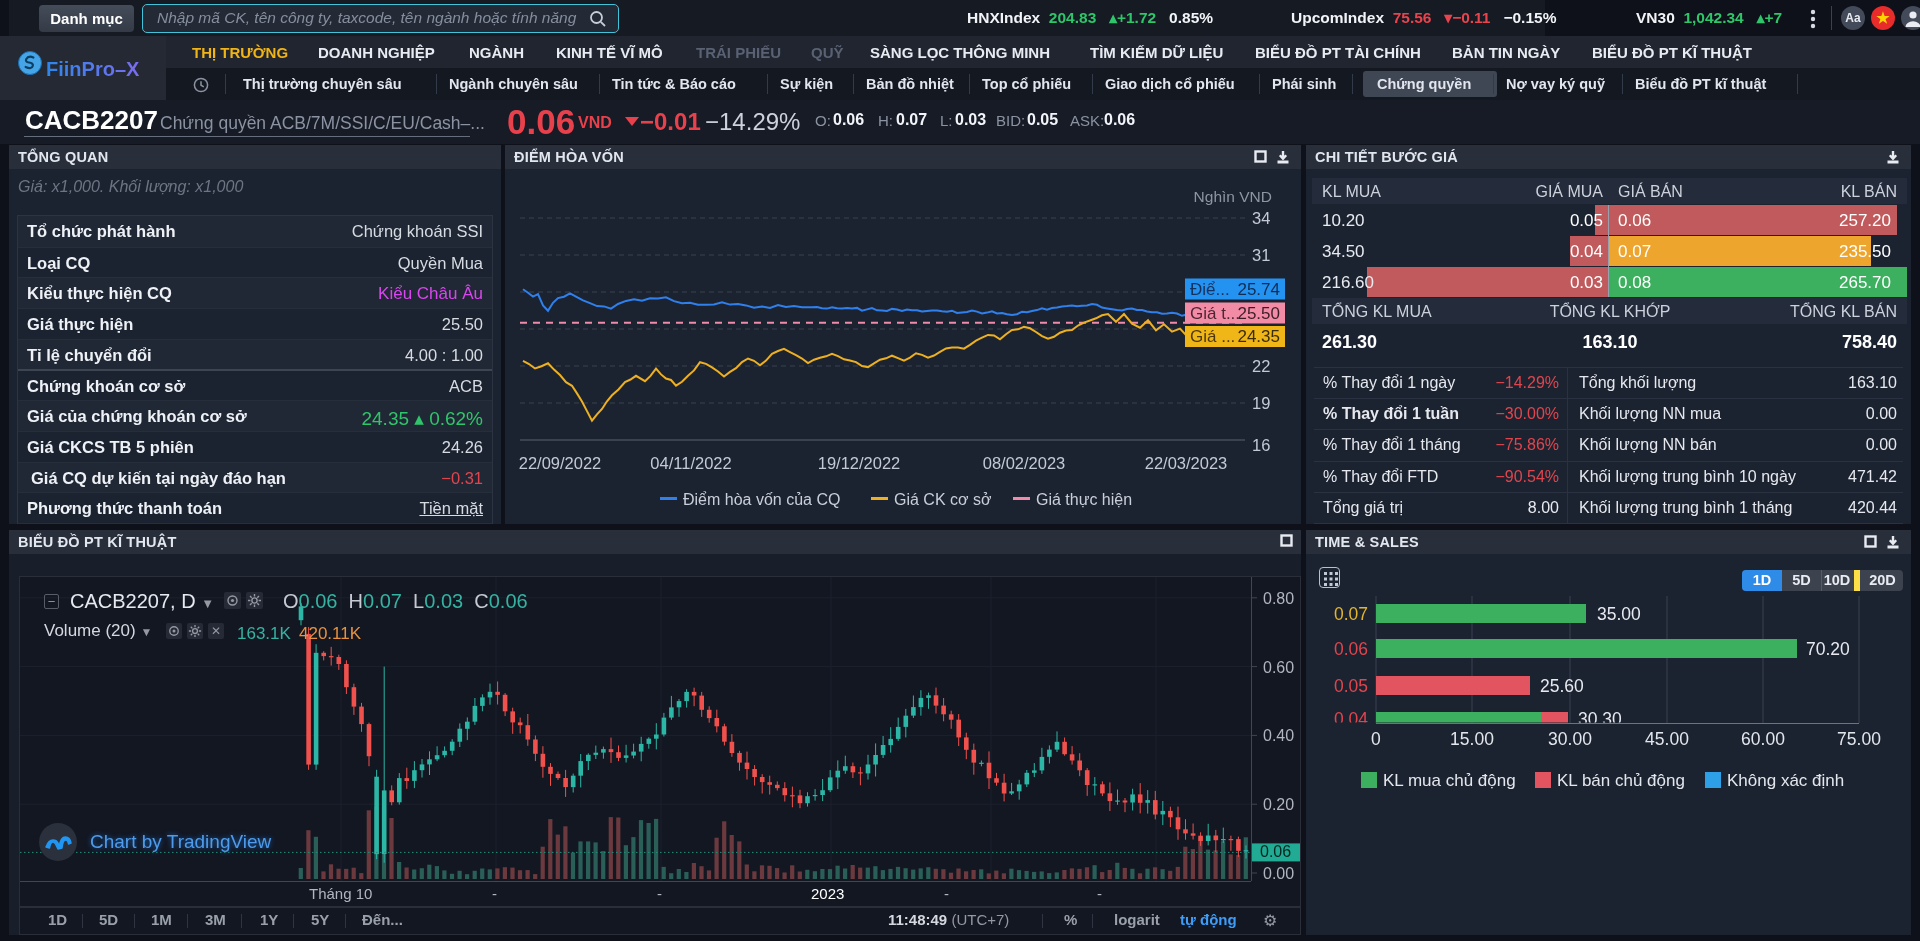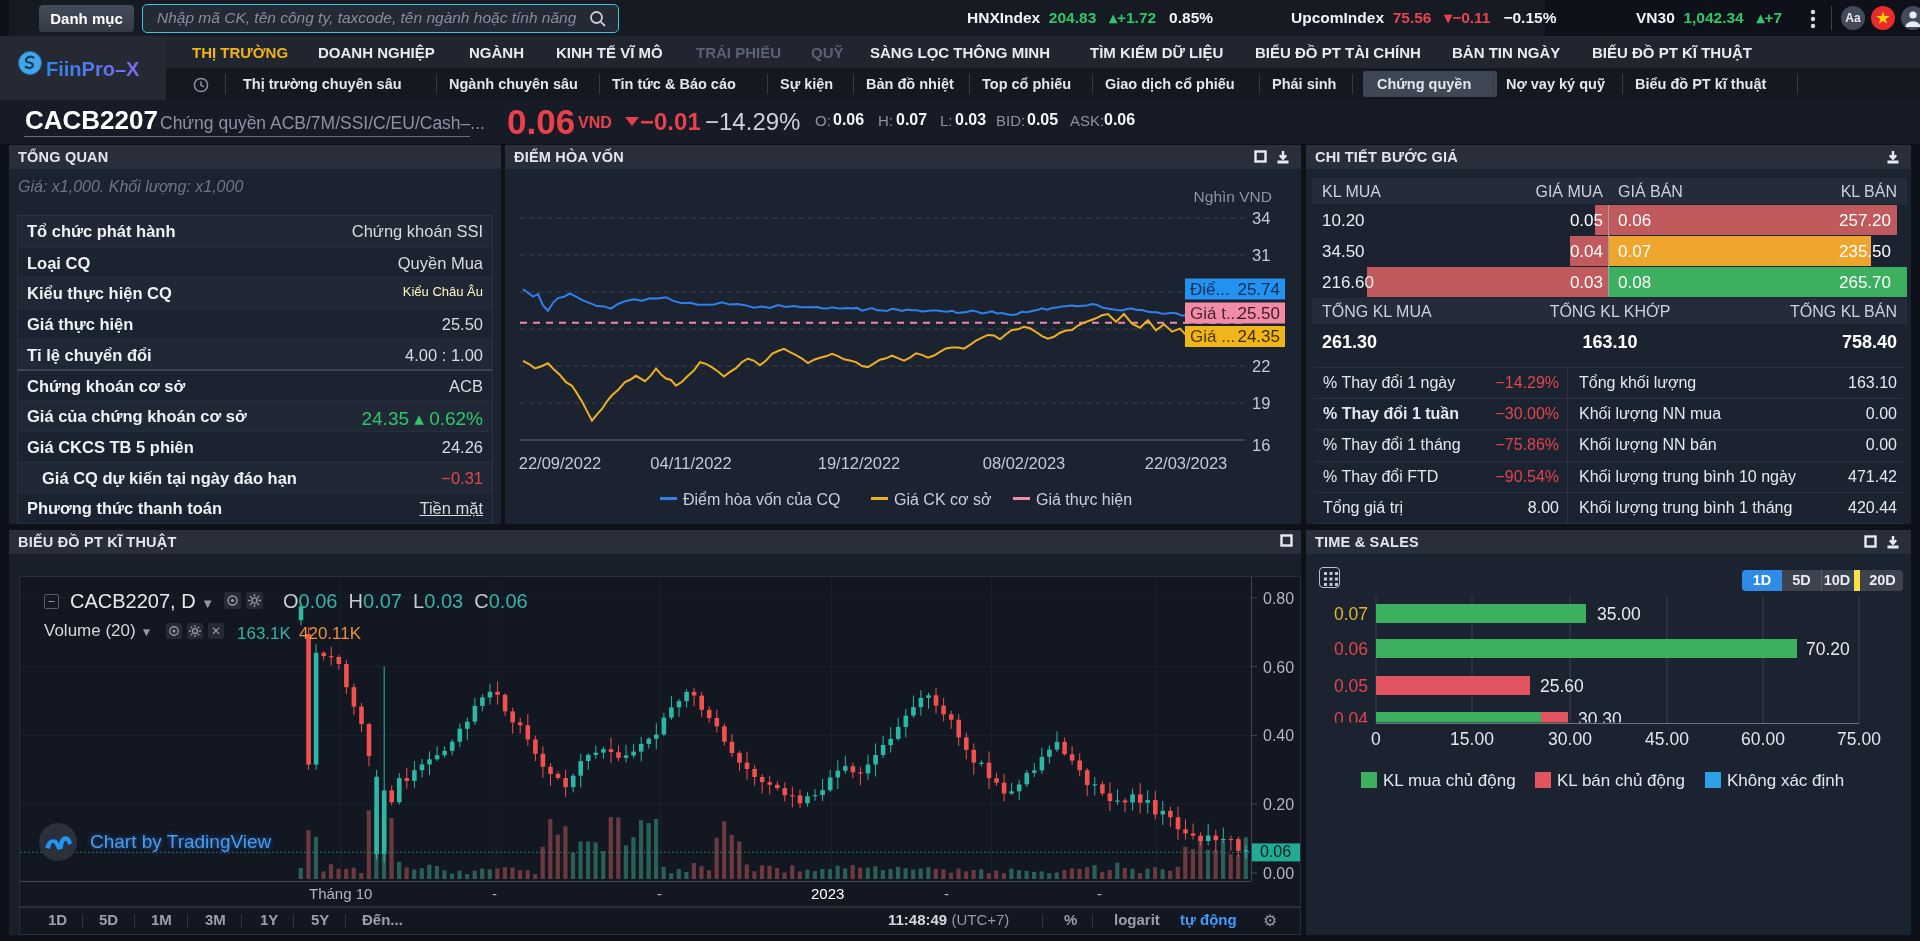--- a/index.html
+++ b/index.html
@@ -139,21 +139,21 @@
       <div style="position:relative;height:30.7px;background:#212835;">
         <span style="position:absolute;left:9px;top:6px;font-size:16.5px;font-weight:bold;color:#eef1f6;">Tổ chức phát hành</span>
         <span style="position:absolute;right:9px;top:6px;font-size:16.5px;color:#d7dbe2;">Chứng khoán SSI</span>
       </div>
 <div style="position:relative;height:30.7px;background:#1c2330;border-top:1px solid #262d3b;">
         <span style="position:absolute;left:9px;top:6px;font-size:16.5px;font-weight:bold;color:#eef1f6;">Loại CQ</span>
         <span style="position:absolute;right:9px;top:6px;font-size:16.5px;color:#d7dbe2;">Quyền Mua</span>
       </div>
 <div style="position:relative;height:30.7px;background:#212835;border-top:1px solid #262d3b;">
         <span style="position:absolute;left:9px;top:6px;font-size:16.5px;font-weight:bold;color:#eef1f6;">Kiểu thực hiện CQ</span>
-        <span style="position:absolute;right:9px;top:6px;font-size:13px;color:#fef9c3;">Kiểu Châu Âu</span>
+        <span style="position:absolute;right:9px;top:6px;font-size:17px;color:#d946ef;">Kiểu Châu Âu</span>
       </div>
 <div style="position:relative;height:30.7px;background:#1c2330;border-top:1px solid #262d3b;">
         <span style="position:absolute;left:9px;top:6px;font-size:16.5px;font-weight:bold;color:#eef1f6;">Giá thực hiện</span>
         <span style="position:absolute;right:9px;top:6px;font-size:16.5px;color:#d7dbe2;">25.50</span>
       </div>
 <div style="position:relative;height:30.7px;background:#212835;border-top:1px solid #262d3b;">
         <span style="position:absolute;left:9px;top:6px;font-size:16.5px;font-weight:bold;color:#eef1f6;">Tỉ lệ chuyển đổi</span>
         <span style="position:absolute;right:9px;top:6px;font-size:16.5px;color:#d7dbe2;">4.00 : 1.00</span>
       </div>
 <div style="position:relative;height:30.7px;background:#1c2330;border-top:2px solid #3d4452;">
@@ -162,21 +162,21 @@
       </div>
 <div style="position:relative;height:30.7px;background:#212835;border-top:1px solid #262d3b;">
         <span style="position:absolute;left:9px;top:6px;font-size:16.5px;font-weight:bold;color:#eef1f6;">Giá của chứng khoán cơ sở</span>
         <span style="position:absolute;right:9px;top:6px;font-size:19px;color:#d7dbe2;"><span style="color:#2fc56a">24.35 ▴ 0.62%</span></span>
       </div>
 <div style="position:relative;height:30.7px;background:#1c2330;border-top:1px solid #262d3b;">
         <span style="position:absolute;left:9px;top:6px;font-size:16.5px;font-weight:bold;color:#eef1f6;">Giá CKCS TB 5 phiên</span>
         <span style="position:absolute;right:9px;top:6px;font-size:16.5px;color:#d7dbe2;">24.26</span>
       </div>
 <div style="position:relative;height:30.7px;background:#212835;border-top:1px solid #262d3b;">
-        <span style="position:absolute;left:24px;top:6px;font-size:16.5px;font-weight:bold;color:#eef1f6;">Giá CQ dự kiến tại ngày đáo hạn</span>
+        <span style="position:absolute;left:13px;top:6px;font-size:16.5px;font-weight:bold;color:#eef1f6;">Giá CQ dự kiến tại ngày đáo hạn</span>
         <span style="position:absolute;right:9px;top:6px;font-size:16.5px;color:#d7dbe2;"><span style="color:#e0454e">−0.31</span></span>
       </div>
 <div style="position:relative;height:30.7px;background:#1c2330;border-top:1px solid #262d3b;">
         <span style="position:absolute;left:9px;top:6px;font-size:16.5px;font-weight:bold;color:#eef1f6;">Phương thức thanh toán</span>
         <span style="position:absolute;right:9px;top:6px;font-size:16.5px;color:#d7dbe2;text-decoration:underline;">Tiền mặt</span>
       </div>
 <div style="position:relative;height:30.7px;background:#212835;border-top:1px solid #262d3b;">
         <span style="position:absolute;left:9px;top:6px;font-size:16.5px;font-weight:bold;color:#eef1f6;">Khối lượng lưu hành</span>
         <span style="position:absolute;right:9px;top:6px;font-size:16.5px;color:#d7dbe2;">8,000.00</span>
       </div>

